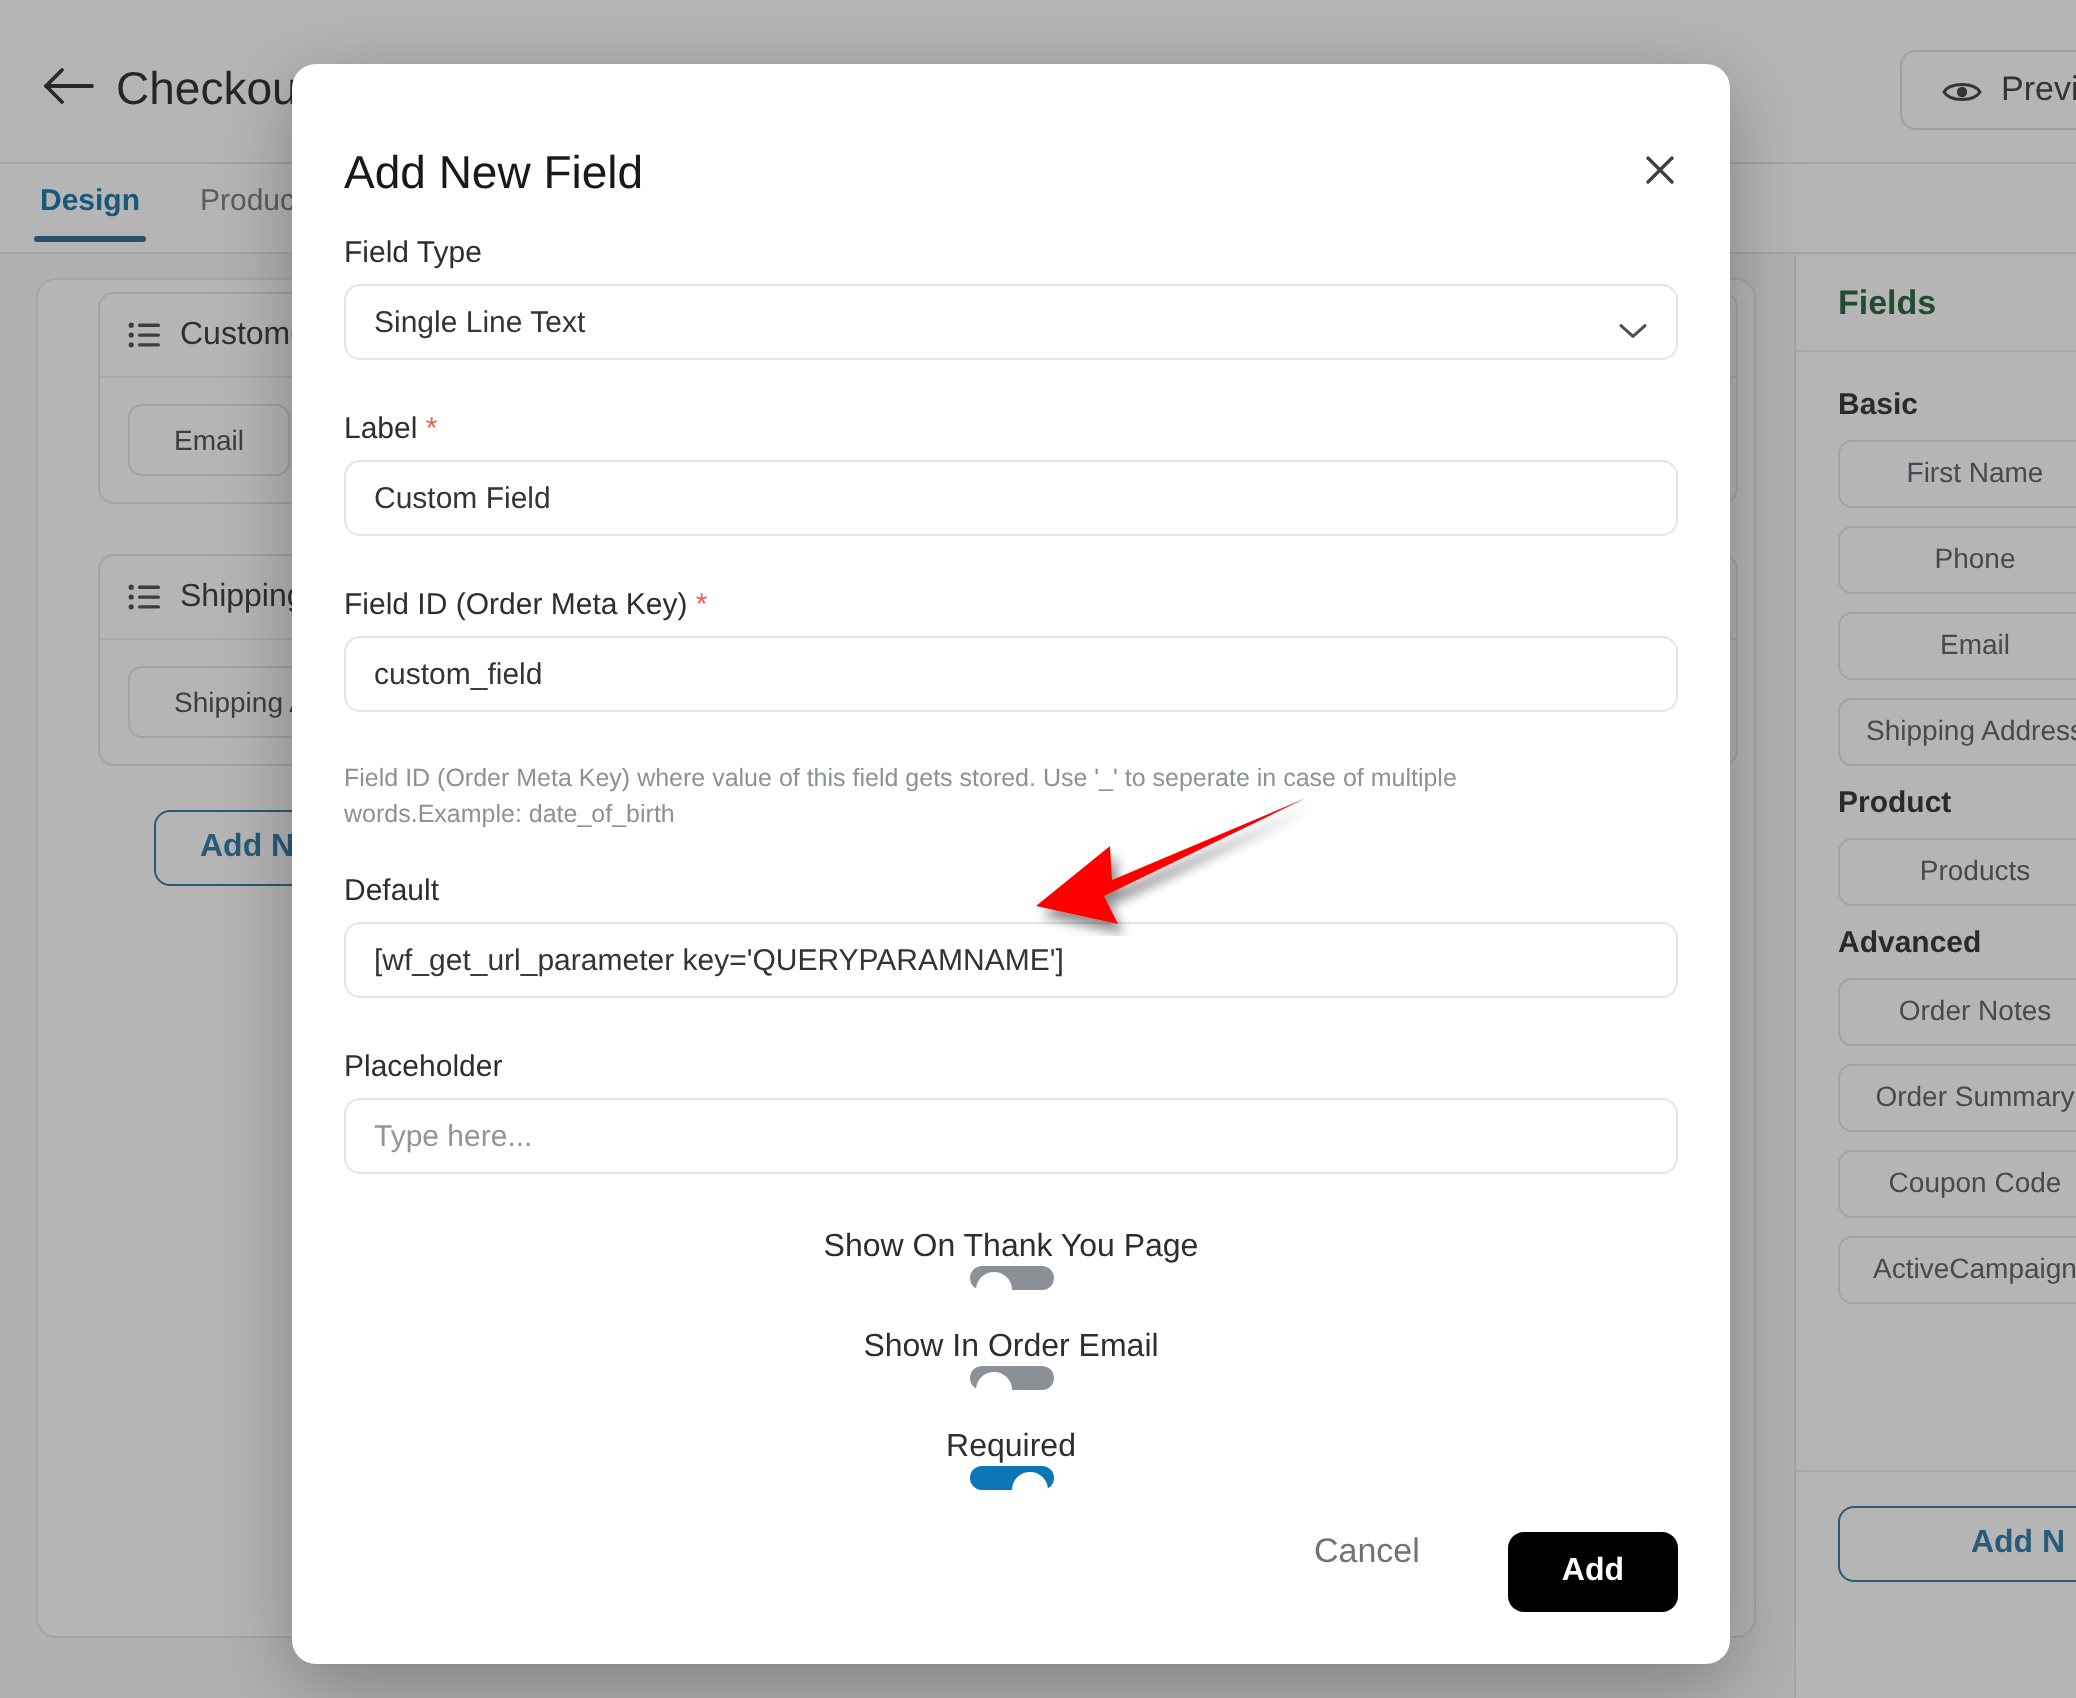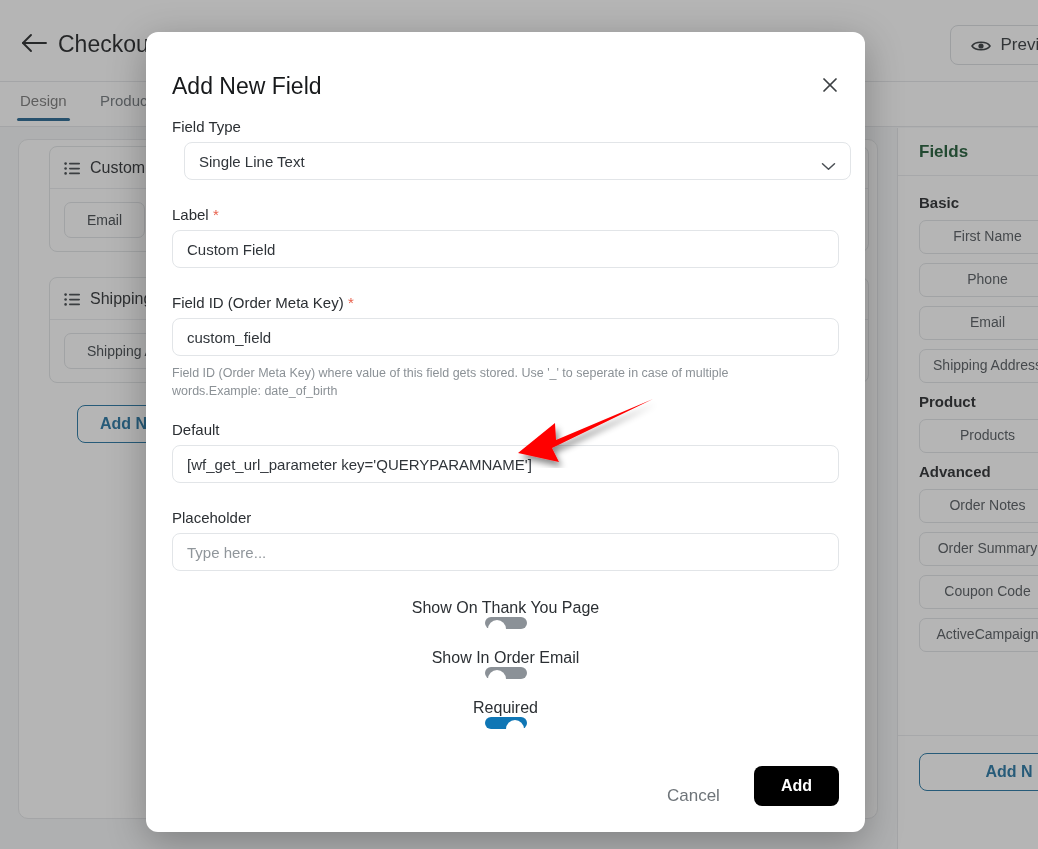--- a/index.html
+++ b/index.html
@@ -76,22 +76,22 @@
     border-bottom: 1px solid #e4e6e8;
   }
   .tab {
     position: absolute;
     top: 10px;
     font-size: 15px;
     color: #6b7176;
     white-space: nowrap;
   }
   .tab.active {
-    color: #737373;
-    font-weight: normal;
+    color: #0369a1;
+    font-weight: bold;
   }
   .tab.active::after {
     content: "";
     position: absolute;
     left: -3px; right: -3px; bottom: -12px;
     height: 3px;
     background: #1b5e8c;
     border-radius: 2px;
   }
 
@@ -268,27 +268,26 @@
 
   .select-input {
     width: 667px; height: 38px;
     display: flex; align-items: center; justify-content: space-between;
     padding: 0 14px;
     background: #ffffff;
     border: 1px solid #e2e5e8;
     border-radius: 8px;
     font-size: 15px;
     color: #30353a;
-    margin-left: 12px;
   }
   .chev { width: 15px; height: 9px; display: block; color: #4a4f54; }
 
   .help-text {
     width: 606px;
-    margin-top: 8px;
+    margin-top: 24px;
     font-size: 12.5px;
     line-height: 1.45;
     color: #8b9196;
   }
 
   .gap-a { height: 26px; }
   .gap-b { height: 21px; }
 
   .toggle-row {
     width: 667px; height: 30px;
@@ -311,21 +310,21 @@
     top: 2.5px; left: 3px;
     width: 18px; height: 18px;
     border-radius: 50%;
     background: #ffffff;
   }
   .toggle.on .knob { left: auto; right: 3px; }
 
   .footer-row {
     position: absolute;
     right: 26px; bottom: 26px;
-    display: flex; align-items: flex-end; gap: 34px;
+    display: flex; align-items: flex-start; gap: 44px;
   }
   .cancel-btn {
     font-size: 17px;
     color: #6e7479;
     background: none; border: none;
     white-space: nowrap;
   }
   .add-btn {
     height: 40px;
     display: flex; align-items: center; justify-content: center;

